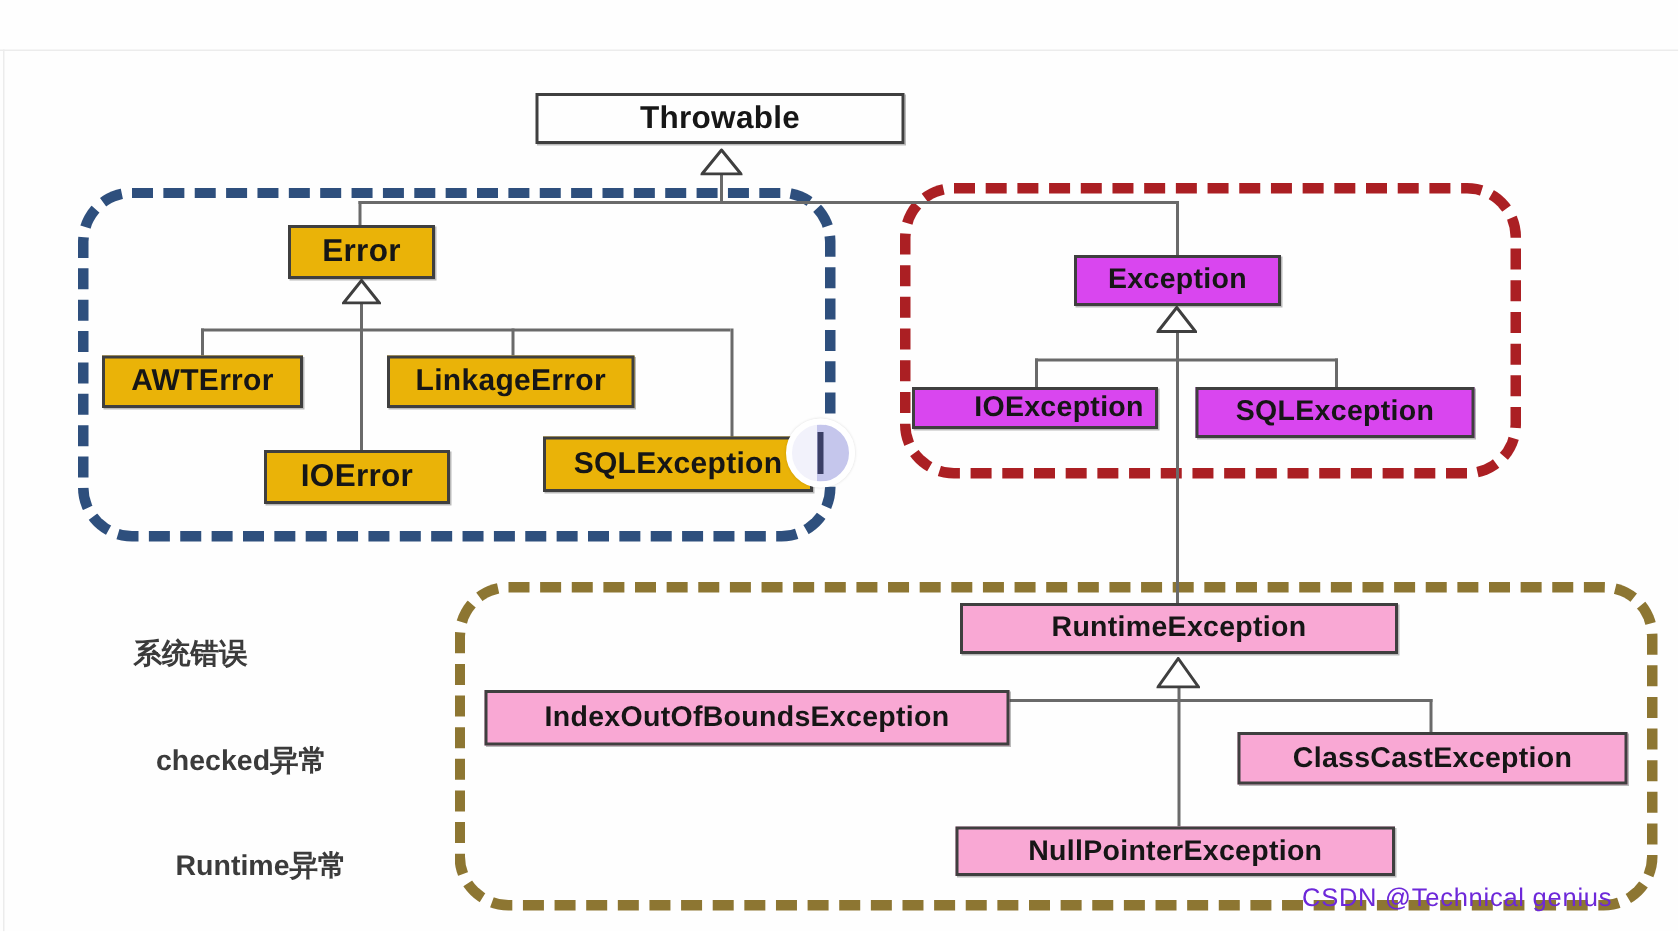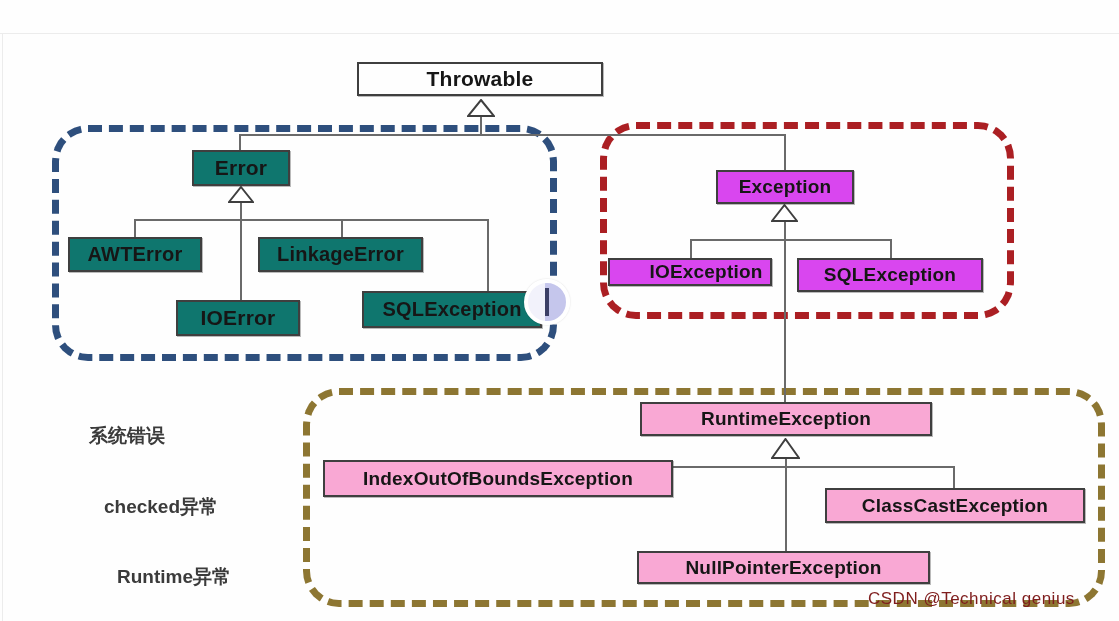--- a/index.html
+++ b/index.html
@@ -11,21 +11,21 @@
   .frame-line{position:absolute;background:#ececec;}
   
   .node{
     position:absolute;display:flex;align-items:center;justify-content:center;
     border:2px solid #3f3f3f;box-sizing:border-box;
     font-weight:bold;color:#161616;font-size:19px;letter-spacing:0.2px;
     box-shadow:1px 1px 0 rgba(60,60,60,.35);
     white-space:nowrap;
   }
   .fill-white{background:#fefefe;font-size:21px;}
-  .fill-blue{background:#0f766e;}
+  .fill-blue{background:#eab308;}
   .fill-salmon{background:#d946ef;}
   .fill-yellow{background:#f9a8d4;}
   .fs21{font-size:21px;}
   .fs20{font-size:20px;}
   
   .group{
     position:absolute;box-sizing:border-box;border-radius:36px;
     border:7px dashed transparent;background:transparent;
   }
   .group-blue{border-color:#2e4f7d;}
@@ -40,21 +40,21 @@
   
   .legend-swatch{
     position:absolute;box-sizing:border-box;border-radius:24px;
     border:7px dashed transparent;
   }
   .legend-label{
     position:absolute;font-size:19px;font-weight:bold;color:#3b3b3b;
     white-space:nowrap;
   }
   .watermark{
-    position:absolute;color:#7f1d1d;font-size:17px;letter-spacing:0.5px;
+    position:absolute;color:#6d28d9;font-size:17px;letter-spacing:0.5px;
     white-space:nowrap;z-index:9;
   }
   
   .circle-icon{
     position:absolute;width:46px;height:46px;border-radius:50%;
     border:4px solid #ffffff;box-sizing:border-box;
     background:linear-gradient(90deg,#f2f2fb 0 44%,#c5c6ec 44% 100%);
     z-index:8;box-shadow:0 0 2px rgba(0,0,0,.15);
   }
   .circle-icon .bar{

